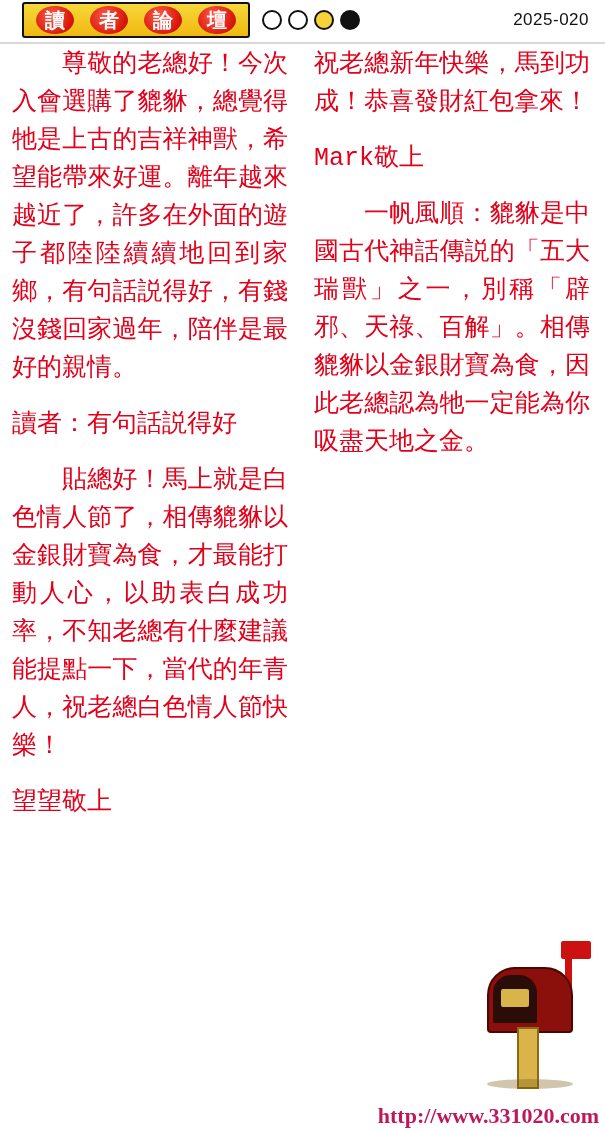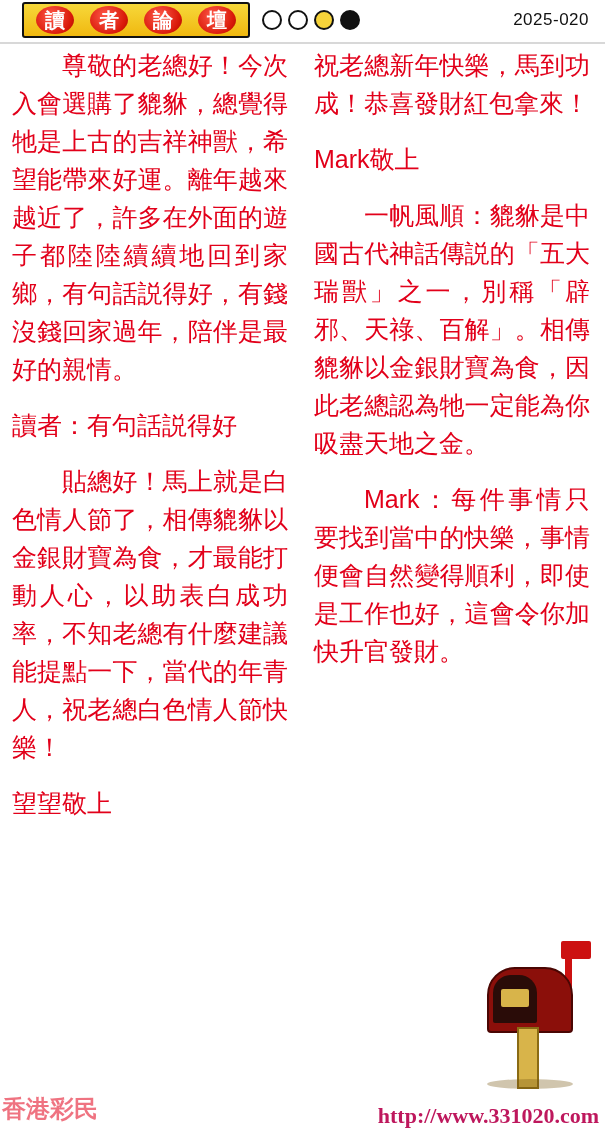--- a/index.html
+++ b/index.html
@@ -99,21 +99,21 @@
     width: 288px;
     height: 1087px;
     box-sizing: border-box;
     padding: 2px 6px 0 6px;
     overflow: hidden;
   }
   .col.left  { left: 6px; }
   .col.right { left: 308px; }
 
   .para {
-    font-family: Liberation Sans, sans-serif;
+    font-family: Liberation Mono, monospace;
     font-size: 25px;
     line-height: 38px;
     color: #e2001a;
     text-align: justify;
     text-justify: inter-character;
     margin: 0 0 18px 0;
     font-weight: 500;
   }
   .para.indent { text-indent: 50px; }
   .para.sign {
@@ -241,30 +241,28 @@
       <p class="para indent">尊敬的老總好！今次入會選購了貔貅，總覺得牠是上古的吉祥神獸，希望能帶來好運。離年越來越近了，許多在外面的遊子都陸陸續續地回到家鄉，有句話説得好，有錢沒錢回家過年，陪伴是最好的親情。</p>
       <p class="para sign">讀者：有句話説得好</p>
       <p class="para indent">貼總好！馬上就是白色情人節了，相傳貔貅以金銀財寶為食，才最能打動人心，以助表白成功率，不知老總有什麼建議能提點一下，當代的年青人，祝老總白色情人節快樂！</p>
       <p class="para sign">望望敬上</p>
     </div>
 
     <div class="col right">
       <p class="para">祝老總新年快樂，馬到功成！恭喜發財紅包拿來！</p>
       <p class="para sign">Mark敬上</p>
       <p class="para indent">一帆風順：貔貅是中國古代神話傳説的「五大瑞獸」之一，別稱「辟邪、天祿、百解」。相傳貔貅以金銀財寶為食，因此老總認為牠一定能為你吸盡天地之金。</p>
-      <p class="para indent">Mark：每件事情只要找到當中的快樂，事情便會自然變得順利，即使是工作也好，這會令你加快升官發財。</p>
     </div>
 
   </div>
 
   <div class="mailbox">
     <span class="mb-flag"></span>
     <span class="mb-flag-pole"></span>
     <span class="mb-body"></span>
     <span class="mb-door"></span>
     <span class="mb-post"></span>
     <span class="mb-shadow"></span>
   </div>
 
-  <div class="wm-left">香港彩民</div>
   <div class="wm-url">http://www.331020.com</div>
 
 </div>
 
 </body></html>

